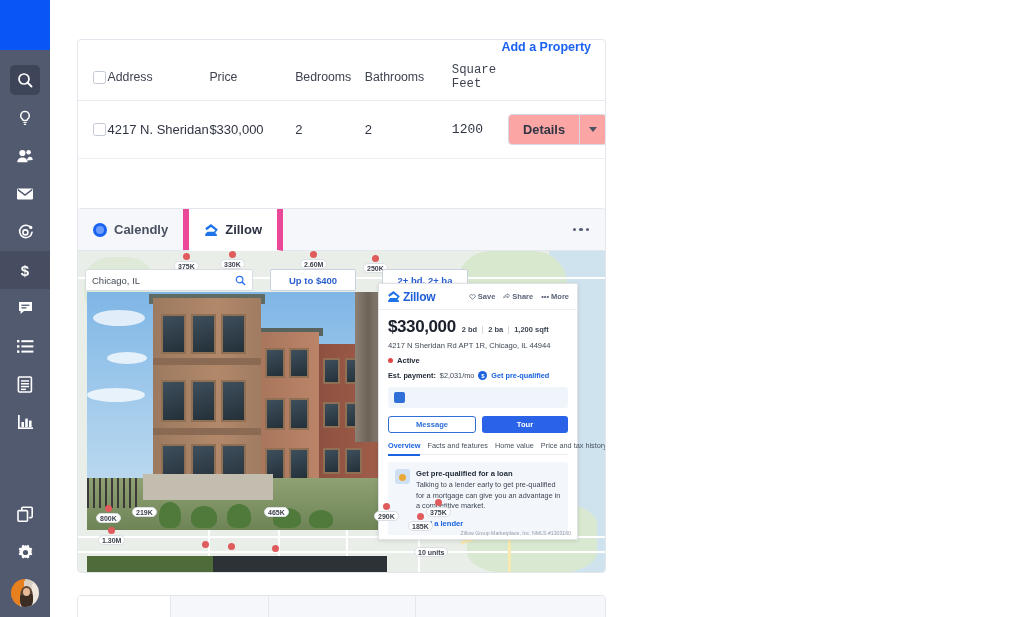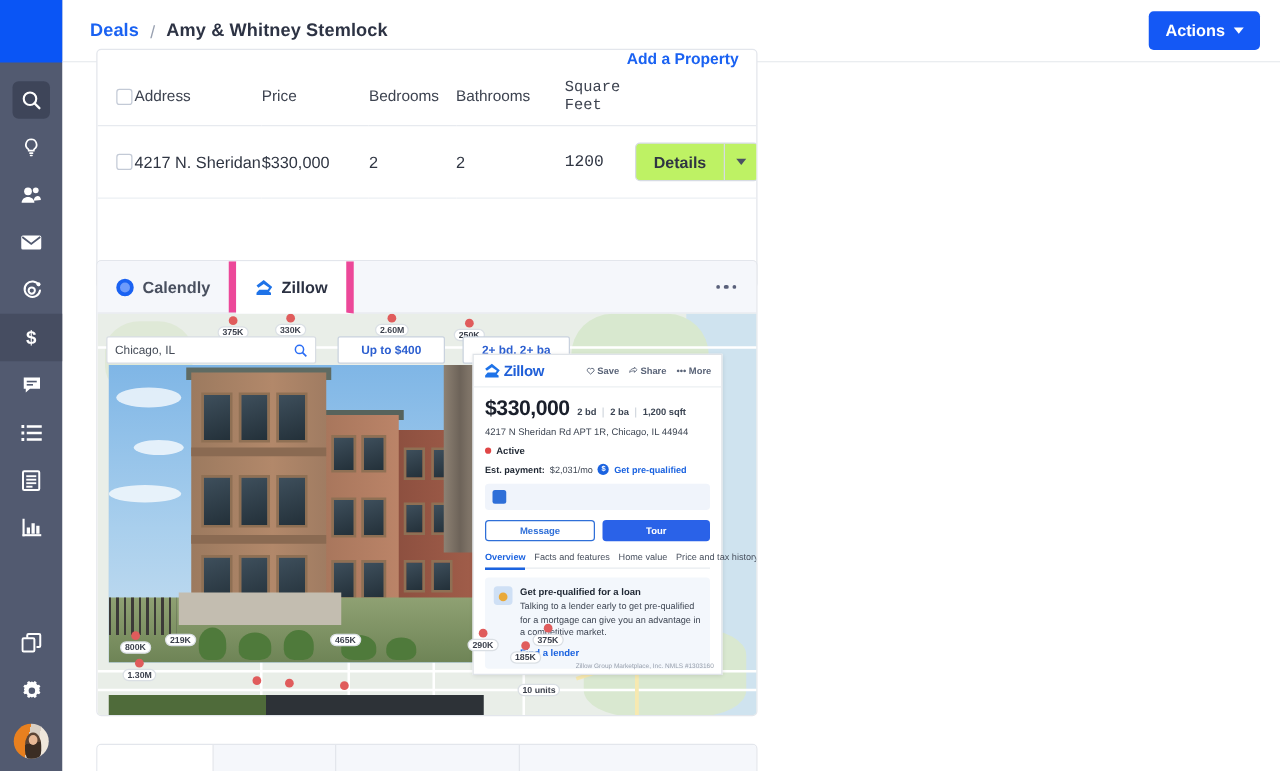--- a/index.html
+++ b/index.html
@@ -77,21 +77,21 @@
   .tbl tbody td { font-size: 13px; color: #2f3542; padding: 13px 0; border-bottom: 1px solid #eceff3; }
   .col-check { width: 30px; padding-left: 15px !important; }
   .col-addr { width: 118px; }
   .col-price { width: 96px; }
   .col-bed { width: 74px; }
   .col-bath { width: 96px; }
   .col-sqft { width: 60px; font-family: Liberation Mono, monospace; }
   .chk {
     width: 13px; height: 13px; border: 1px solid #c3cad6; border-radius: 2.5px; background: #fff; display: block;
   }
-  .split-btn { display: inline-flex; border: 1px solid #d6dbe3; border-radius: 4px; overflow: hidden; background: #bef264; }
+  .split-btn { display: inline-flex; border: 1px solid #d6dbe3; border-radius: 4px; overflow: hidden; background: #fca5a5; }
   .split-main { font-size: 12.8px; color: #2f3542; padding: 7px 14px; font-weight: bold; }
   .split-caret { border-left: 1px solid #d6dbe3; padding: 7px 9px; display: flex; align-items: center; color: #4b5263; }
 
   
   #integration-card { left: 27px; top: 158px; width: 529px; height: 365px; overflow: hidden; }
   .tabstrip { height: 42px; background: #f5f7fb; border-bottom: 1px solid #e3e6ec; display: flex; align-items: stretch; position: relative; }
   .tab {
     display: flex; align-items: center; gap: 7px; padding: 0 15px; font-size: 13px; font-weight: bold;
     color: #49505f; border-right: 6px solid #ec4899; cursor: pointer;
   }
@@ -307,29 +307,20 @@
       <div class="nav-item">
         <svg width="17" height="17" viewBox="0 0 17 17">
             <path d="M8.5 1.2l1.3.5.9-1 1.6 1-.3 1.35 1 1 1.35-.3 1 1.6-1 .9.5 1.3-.5 1.3 1 .9-1 1.6-1.35-.3-1 1 .3 1.35-1.6 1-.9-1-1.3.5-1.3-.5-.9 1-1.6-1 .3-1.35-1-1-1.35.3-1-1.6 1-.9-.5-1.3.5-1.3-1-.9 1-1.6 1.35.3 1-1-.3-1.35 1.6-1 .9 1z" fill="#fff"></path>
             <circle cx="8.5" cy="8.5" r="2.6" fill="#525a70"></circle>
           </svg>
       </div>
       <div class="avatar"></div>
     </div>
   </div>
 
-  <div class="topbar">
-    <div class="crumb-link">Deals</div>
-    <div class="crumb-sep">/</div>
-    <div class="crumb-current">Amy &amp; Whitney Stemlock</div>
-    <button class="actions-btn">
-      <span>Actions</span>
-      <span class="caret-down"></span>
-    </button>
-  </div>
 
   <div class="content">
 
     <div class="card" id="property-card">
       <div class="add-prop">Add a Property</div>
       <table class="tbl">
         <thead>
           <tr>
             <th class="col-check">
               <span class="chk"></span>
@@ -424,21 +415,21 @@
           </div>
 
         <div class="map-search">
           <span>Chicago, IL</span>
           <svg class="mag" width="11" height="11" viewBox="0 0 12 12">
               <circle cx="5" cy="5" r="3.6" fill="none" stroke="#2a6df5" stroke-width="1.3"></circle>
               <line x1="7.7" y1="7.7" x2="11" y2="11" stroke="#2a6df5" stroke-width="1.5"></line>
             </svg>
         </div>
         <div class="filter-chip" style="left:192px;width:86px;">Up to $400</div>
-        <div class="filter-chip" style="left:292px;width:86px;">2+ bd, 2+ ba</div>
+        <div class="filter-chip" style="left:304px;width:86px;">2+ bd, 2+ ba</div>
 
         <div class="photo">
           <div class="sky"></div>
           <div class="cloud" style="left:6px;top:18px;width:52px;height:16px;"></div>
           <div class="cloud" style="left:20px;top:60px;width:40px;height:12px;"></div>
           <div class="cloud" style="left:0px;top:96px;width:58px;height:14px;"></div>
           <div class="bldg-right"></div>
           <div class="win" style="left:236px;top:66px;width:17px;height:26px;"></div>
           <div class="win" style="left:258px;top:66px;width:17px;height:26px;"></div>
           <div class="win" style="left:280px;top:66px;width:16px;height:26px;"></div>

